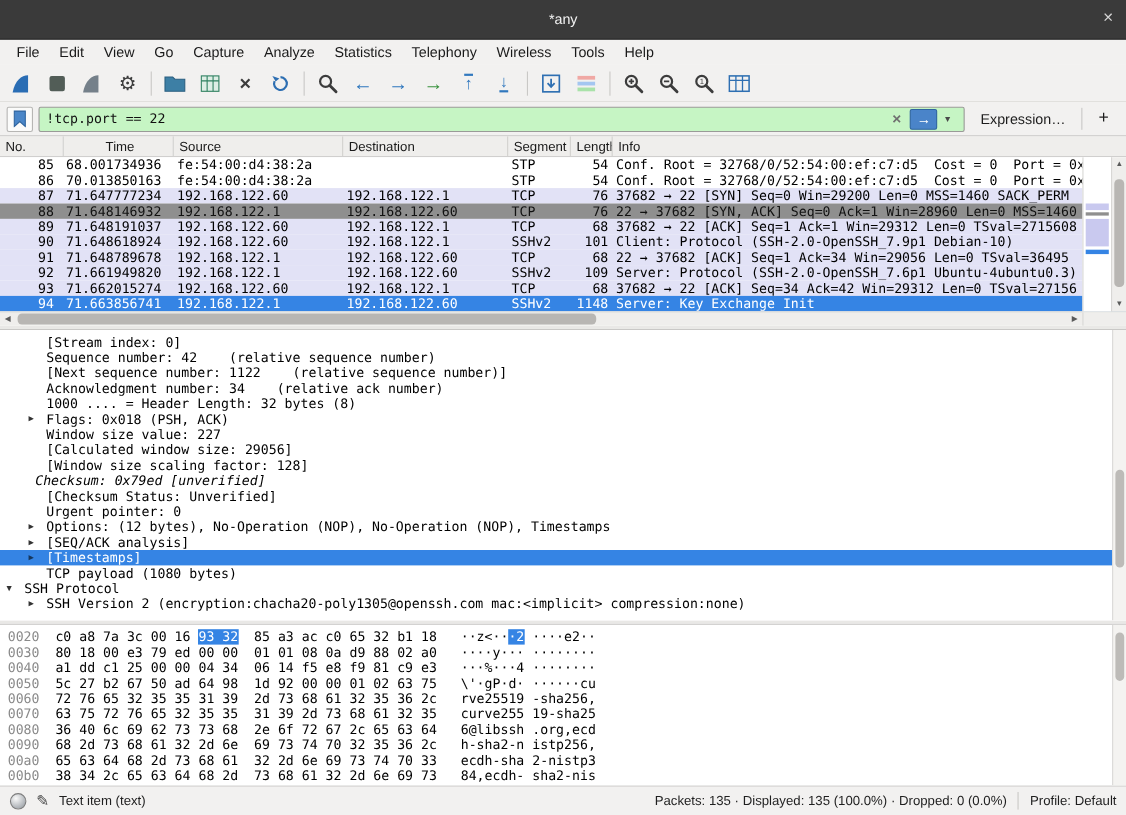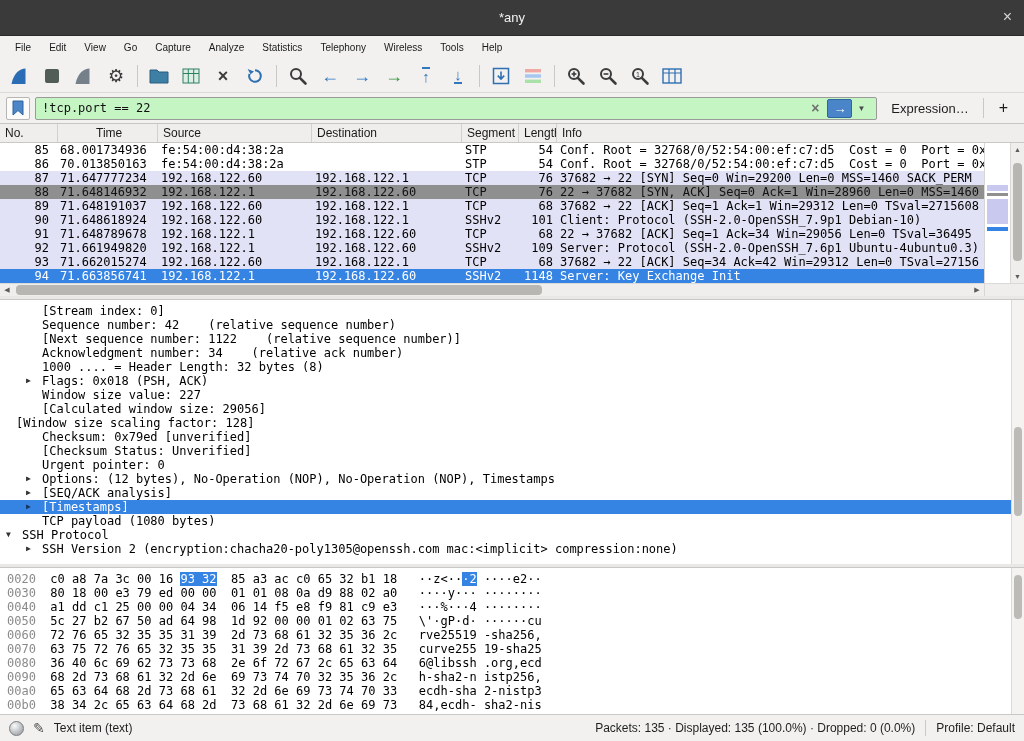--- a/index.html
+++ b/index.html
@@ -8,21 +8,21 @@
        font-family:"Liberation Sans",sans-serif;background:#fff;position:relative}
 
   
   .titlebar{height:36px;background:#3a3a3a;border-bottom:1px solid #2a2a2a;display:flex;
             align-items:center;position:relative;flex-shrink:0}
   .title{flex:1;text-align:center;color:#f2f2f2;font-size:13px}
   .close{position:absolute;right:12px;top:8px;color:#d5d5d5;font-size:16px;line-height:18px;cursor:default}
 
   
   .menubar{height:23px;background:#f2f1f0;display:flex;align-items:center;padding-left:6px;flex-shrink:0}
-  .menu-item{padding:3px 9px;font-size:10px;color:#1a1a1a;white-space:nowrap}
+  .menu-item{padding:3px 9px;font-size:13px;color:#1a1a1a;white-space:nowrap}
 
   
   .toolbar{height:34px;background:#f2f1f0;border-bottom:1px solid #dcdbd9;display:flex;
            align-items:center;padding:0 4px;flex-shrink:0}
   .tbtn{width:32px;height:28px;display:flex;align-items:center;justify-content:center}
   .ticon{display:flex;align-items:center;justify-content:center;line-height:1}
   .tsep{width:1px;height:22px;background:#c9c8c6;margin:0 5px}
 
   
   .filterbar{height:31px;background:#f2f1f0;border-bottom:1px solid #c6c5c3;display:flex;
@@ -336,22 +336,22 @@
   <div class="details">
     <div>
         <div class="drow" style="padding-left: 26px;"><span class="darrow"></span><span class="dtext">[Stream index: 0]</span></div>
         <div class="drow" style="padding-left: 26px;"><span class="darrow"></span><span class="dtext">Sequence number: 42    (relative sequence number)</span></div>
         <div class="drow" style="padding-left: 26px;"><span class="darrow"></span><span class="dtext">[Next sequence number: 1122    (relative sequence number)]</span></div>
         <div class="drow" style="padding-left: 26px;"><span class="darrow"></span><span class="dtext">Acknowledgment number: 34    (relative ack number)</span></div>
         <div class="drow" style="padding-left: 26px;"><span class="darrow"></span><span class="dtext">1000 .... = Header Length: 32 bytes (8)</span></div>
         <div class="drow" style="padding-left: 26px;"><span class="darrow">▶</span><span class="dtext">Flags: 0x018 (PSH, ACK)</span></div>
         <div class="drow" style="padding-left: 26px;"><span class="darrow"></span><span class="dtext">Window size value: 227</span></div>
         <div class="drow" style="padding-left: 26px;"><span class="darrow"></span><span class="dtext">[Calculated window size: 29056]</span></div>
-        <div class="drow" style=""><span class="darrow"></span><span class="dtext">[Window size scaling factor: 128]</span></div>
-        <div class="drow" style="padding-left: 26px;"><span class="darrow"></span><span class="dtext">Checksum: 0x79ed [unverified]</span></div>
+        <div class="drow" style="padding-left: 26px;"><span class="darrow"></span><span class="dtext">[Window size scaling factor: 128]</span></div>
+        <div class="drow" style="padding-left: 16px; font-style: italic;"><span class="darrow"></span><span class="dtext">Checksum: 0x79ed [unverified]</span></div>
         <div class="drow" style="padding-left: 26px;"><span class="darrow"></span><span class="dtext">[Checksum Status: Unverified]</span></div>
         <div class="drow" style="padding-left: 26px; align-items: flex-end;"><span class="darrow"></span><span class="dtext">Urgent pointer: 0</span></div>
         <div class="drow" style="padding-left: 26px;"><span class="darrow">▶</span><span class="dtext">Options: (12 bytes), No-Operation (NOP), No-Operation (NOP), Timestamps</span></div>
         <div class="drow" style="padding-left: 26px;"><span class="darrow">▶</span><span class="dtext">[SEQ/ACK analysis]</span></div>
         <div class="drow dsel" style="padding-left: 26px;"><span class="darrow">▶</span><span class="dtext">[Timestamps]</span></div>
         <div class="drow" style="padding-left: 26px;"><span class="darrow"></span><span class="dtext">TCP payload (1080 bytes)</span></div>
         <div class="drow" style="padding-left: 6px;"><span class="darrow">▼</span><span class="dtext">SSH Protocol</span></div>
         <div class="drow" style="padding-left: 26px;"><span class="darrow">▶</span><span class="dtext">SSH Version 2 (encryption:chacha20-poly1305@openssh.com mac:&lt;implicit&gt; compression:none)</span></div>
       </div>
     <div class="pane-vs">

